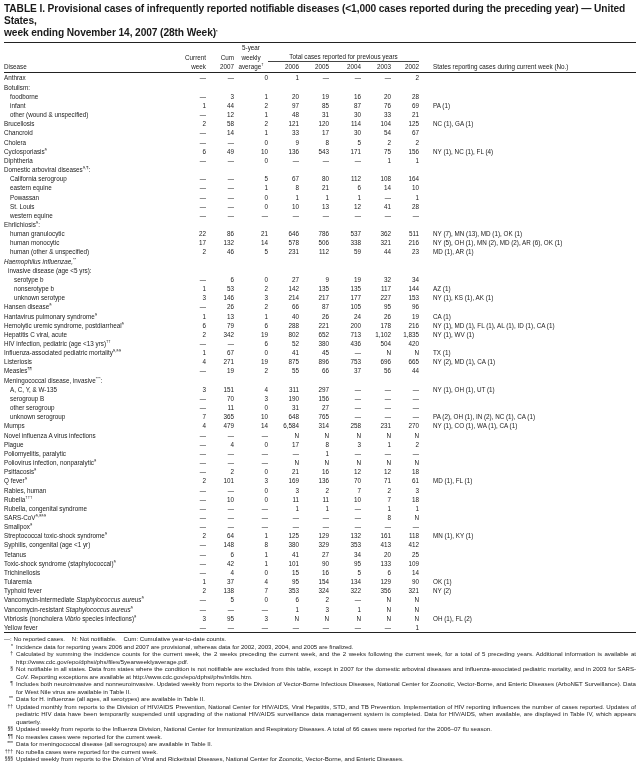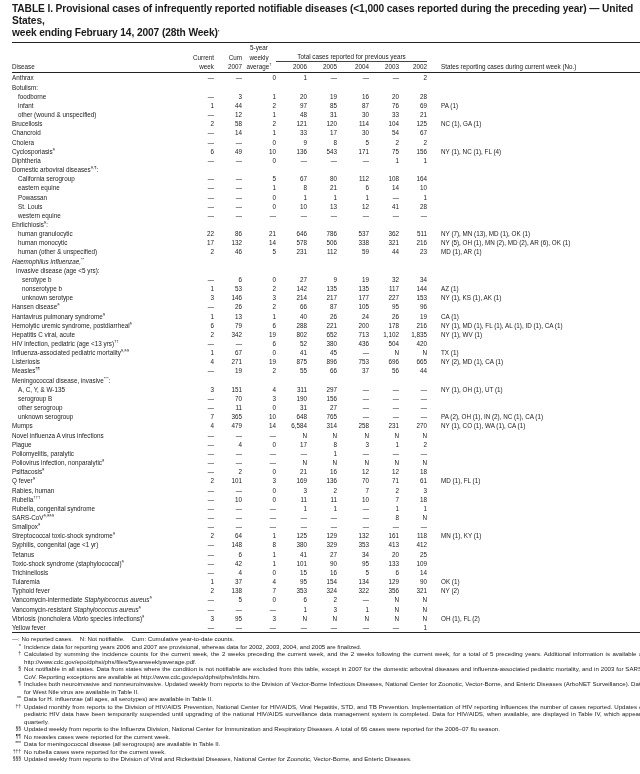--- a/index.html
+++ b/index.html
@@ -1,21 +1,21 @@
 <!DOCTYPE html>
 <html><head>
 <meta charset="utf-8">
 <style>
   html, body { margin: 0; padding: 0; background: #ffffff; }
   body {
     width: 640px; height: 774px; overflow: hidden;
     font-family: "Liberation Sans", "DejaVu Sans", sans-serif;
     color: #1a1a1a;
   }
-  .wrap { padding: 3px 4px 0 12px; }
+  .wrap { padding: 3px 4px 0 4px; }
   .title {
     font-size: 10.2px; font-weight: bold; line-height: 12px;
     margin: 0 0 3px 0; letter-spacing: -0.1px;
   }
   table { border-collapse: collapse; width: 632px; table-layout: fixed; }
   th, td { padding: 0; font-size: 6.3px; line-height: 9.15px; white-space: nowrap; overflow: hidden; }
   thead th { font-weight: normal; vertical-align: bottom; }
   thead tr.last th { border-bottom: 1.2px solid #222; padding-bottom: 1px; }
   thead { border-top: 1.2px solid #222; }
   .num { text-align: right; }
@@ -34,21 +34,21 @@
   .foot .mk { width: 9px; flex: 0 0 9px; text-align: right; padding-right: 3px; font-size: 5px; }
   .foot .tx { flex: 1; text-align: justify; }
   .foot .legend { margin-bottom: 0px; }
 </style>
 </head>
 <body>
 
 <div class="wrap">
   <div class="title">
     <div>TABLE I. Provisional cases of infrequently reported notifiable diseases (&lt;1,000 cases reported during the preceding year) — United States,</div>
-    <div><span>week ending February 14, 2007 (28th Week)</span><sup>*</sup></div>
+    <div><span>week ending November 14, 2007 (28th Week)</span><sup>*</sup></div>
   </div>
 
   <table>
     <colgroup>
       <col style="width:172px">
       <col style="width:30px">
       <col style="width:28px">
       <col style="width:34px">
       <col style="width:31px">
       <col style="width:30px">

